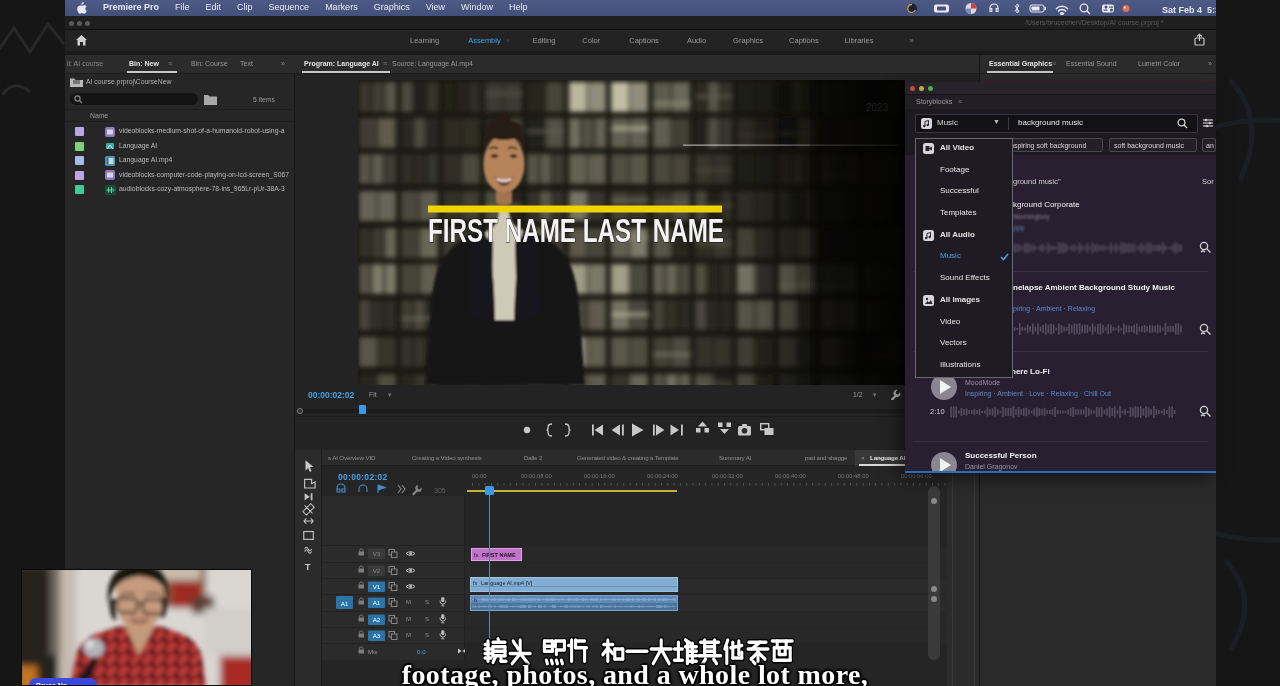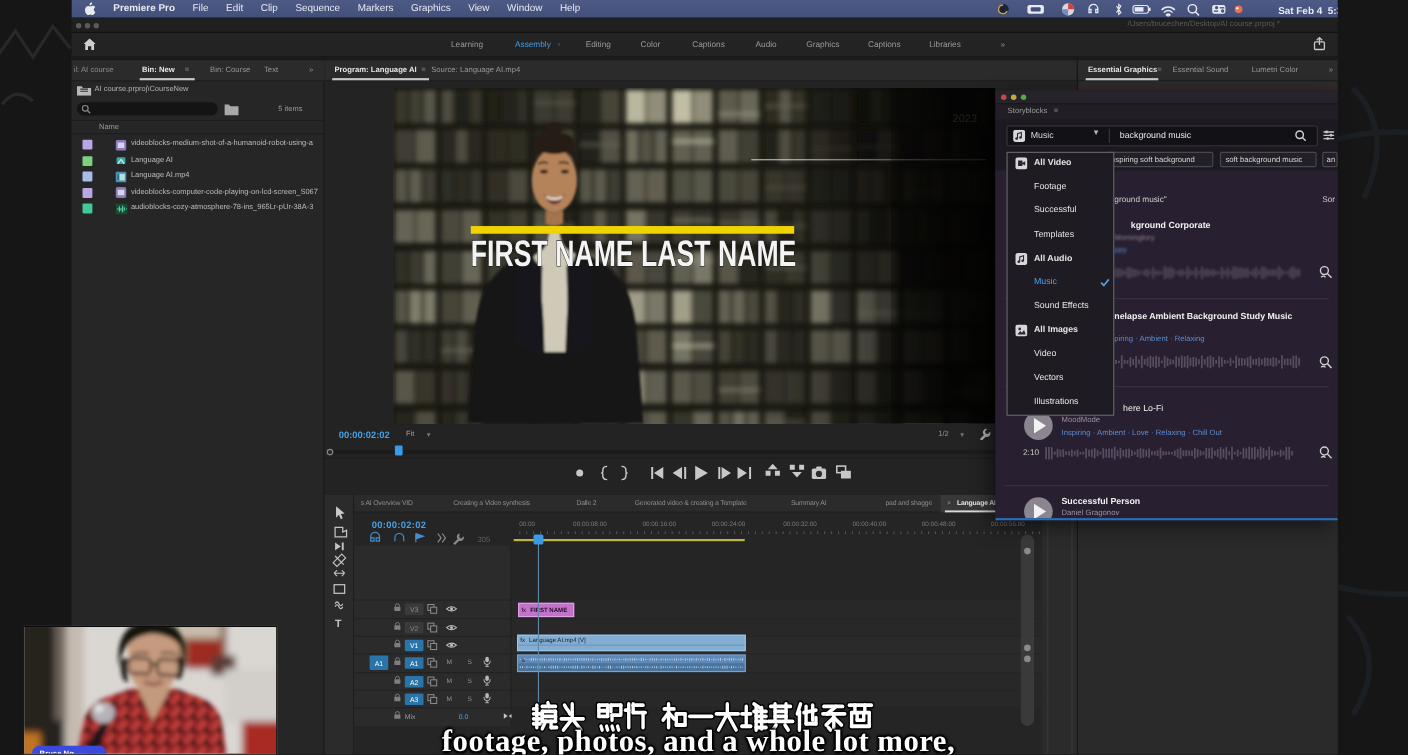--- a/index.html
+++ b/index.html
@@ -1223,21 +1223,21 @@
         </div>
       <div class="abs" style="left:297px;top:1px;width:14px;height:14px;background:#232127;border:1px solid #4a4750;border-radius:2px;">
           <span class="abs" style="left:3px;top:3px;font-size:7px;color:#d8d8d8">an</span>
         </div>
     </div>
 
     <div id="sbresults" class="abs" style="left:0;top:73px;width:311px;height:316px;background:#282030;overflow:hidden;">
       <span class="abs" style="left:108px;top:22px;font-size:7.5px;color:#cfcfcf">ground music"</span>
       <span class="abs" style="left:297px;top:22px;font-size:7.5px;color:#cfcfcf">Sor</span>
 
-      <span class="abs" style="left:123px;top:45px;font-size:8px;font-weight:bold;color:#f0f0f0">kground Corporate</span>
+      <span class="abs" style="left:108px;top:45px;font-size:8px;font-weight:normal;color:#f0f0f0">kground Corporate</span>
       <span class="abs" style="left:108px;top:58px;font-size:7px;color:#8a8292;filter:blur(1px)">Morninglory</span>
       <span class="abs" style="left:108px;top:69px;font-size:7px;color:#5b8ad0;filter:blur(0.8px)">ppy</span>
       <svg class="abs" style="left:105px;top:84px" width="175" height="18">
           <g id="wv1" stroke="#776a80" stroke-width="1.6" opacity="0.6" filter="blur(1px)">
             <line x1="2" y1="7.2" x2="2" y2="10.8"></line>
             <line x1="4.6" y1="4.6" x2="4.6" y2="13.4"></line>
             <line x1="7.199999999999999" y1="4.8" x2="7.199999999999999" y2="13.2"></line>
             <line x1="9.799999999999999" y1="5.6" x2="9.799999999999999" y2="12.4"></line>
             <line x1="12.399999999999999" y1="6.9" x2="12.399999999999999" y2="11.1"></line>
             <line x1="14.999999999999998" y1="4.0" x2="14.999999999999998" y2="14.0"></line>
@@ -1387,21 +1387,21 @@
           <path d="M7.8 7.8 L11.5 11.5" stroke="#cfcfcf" stroke-width="1.3"></path>
           <path d="M2 11 q2 -2 4 0" stroke="#cfcfcf" stroke-width="1.2" fill="none"></path>
         </svg>
       <div class="abs" style="left:8px;top:196px;width:295px;height:1px;background:#3a3242"></div>
 
       <div class="abs" style="left:26px;top:297px;width:26px;height:26px;border-radius:50%;background:#8a8590;"></div>
       <div class="abs" style="left:26px;top:219px;width:26px;height:26px;border-radius:50%;background:#8a8590;"></div>
       <svg class="abs" style="left:34px;top:225px" width="12" height="14" viewBox="0 0 12 14">
           <path d="M1 0 L12 7 L1 14 Z" fill="#f2f2f2"></path>
         </svg>
-      <span class="abs" style="left:116px;top:212px;font-size:8px;font-weight:normal;color:#f0f0f0">here Lo-Fi</span>
+      <span class="abs" style="left:106px;top:212px;font-size:8px;font-weight:bold;color:#f0f0f0">here Lo-Fi</span>
       <span class="abs" style="left:60px;top:224px;font-size:7px;color:#9a92a4">MoodMode</span>
       <span class="abs" style="left:60px;top:235px;font-size:7px;color:#5b8ad0">Inspiring · Ambient · Love · Relaxing · Chill Out</span>
       <span class="abs" style="left:25px;top:252px;font-size:7.5px;color:#cfcfcf">2:10</span>
       <svg class="abs" style="left:44px;top:248px" width="230" height="18">
           <g id="wv3" stroke="#776a80" stroke-width="1.6" opacity="0.6">
             <line x1="2" y1="3.4" x2="2" y2="14.6"></line>
             <line x1="4.6" y1="3.3" x2="4.6" y2="14.7"></line>
             <line x1="7.199999999999999" y1="3.5" x2="7.199999999999999" y2="14.5"></line>
             <line x1="9.799999999999999" y1="7.6" x2="9.799999999999999" y2="10.4"></line>
             <line x1="12.399999999999999" y1="5.0" x2="12.399999999999999" y2="13.0"></line>

